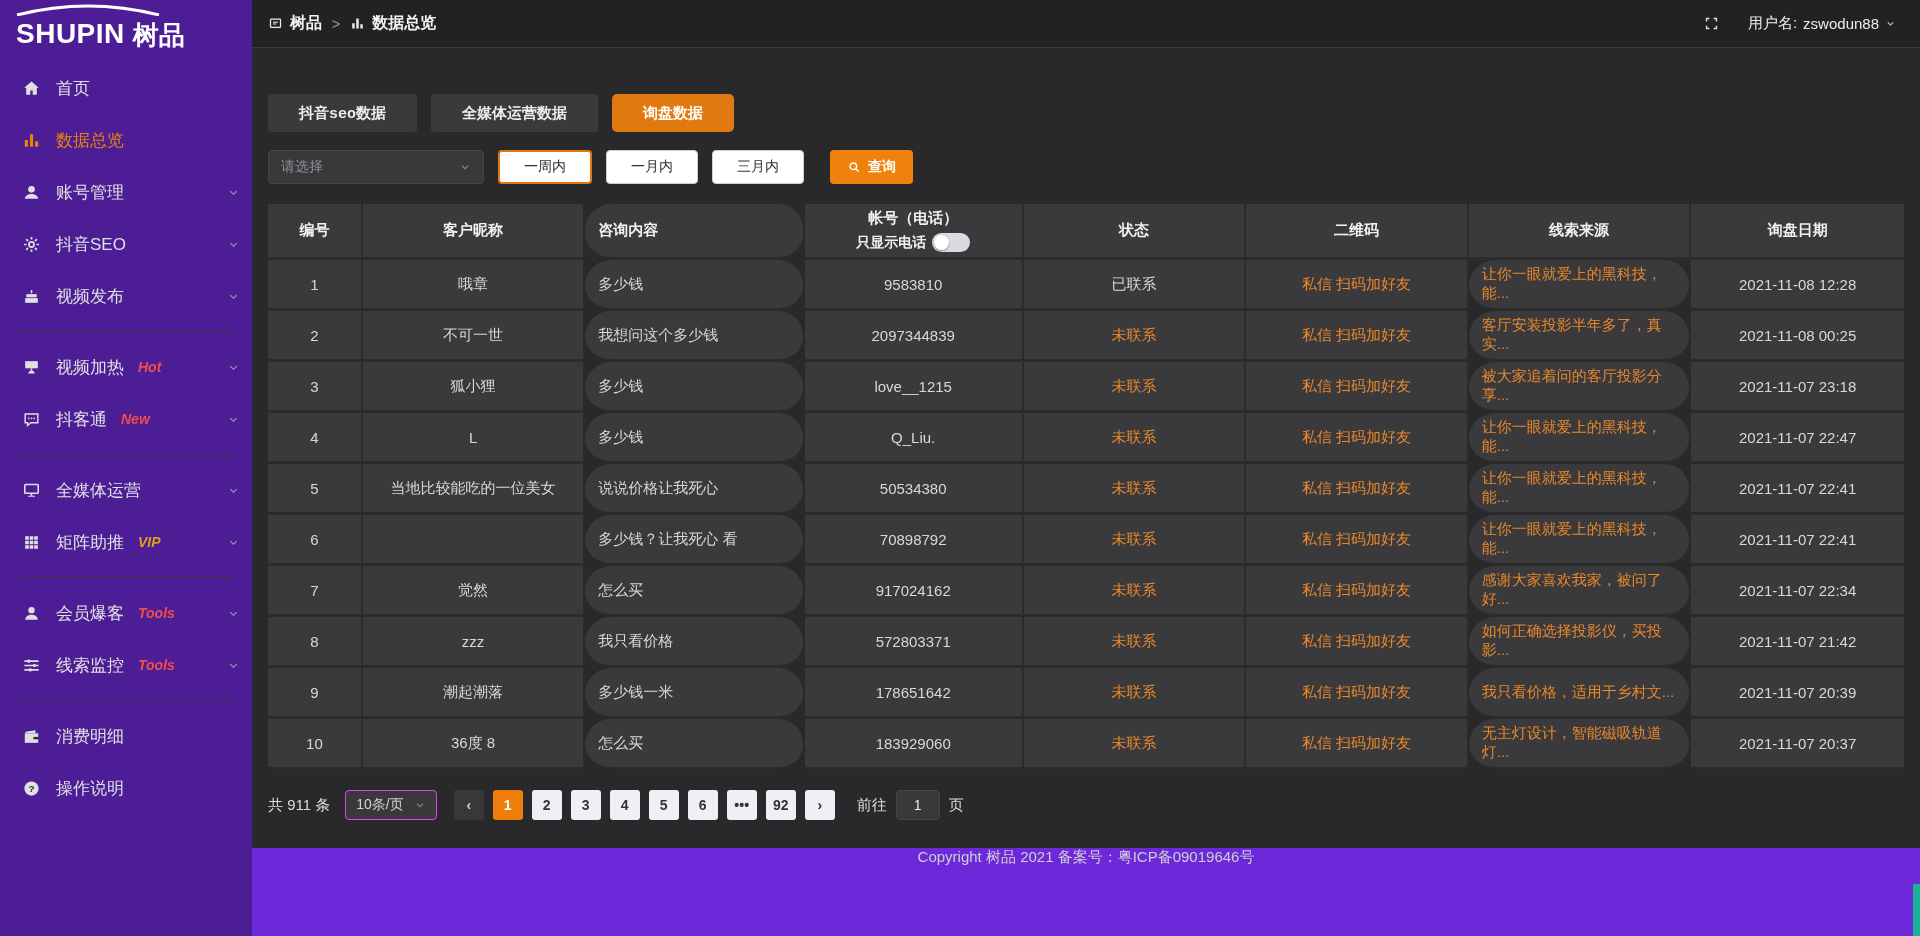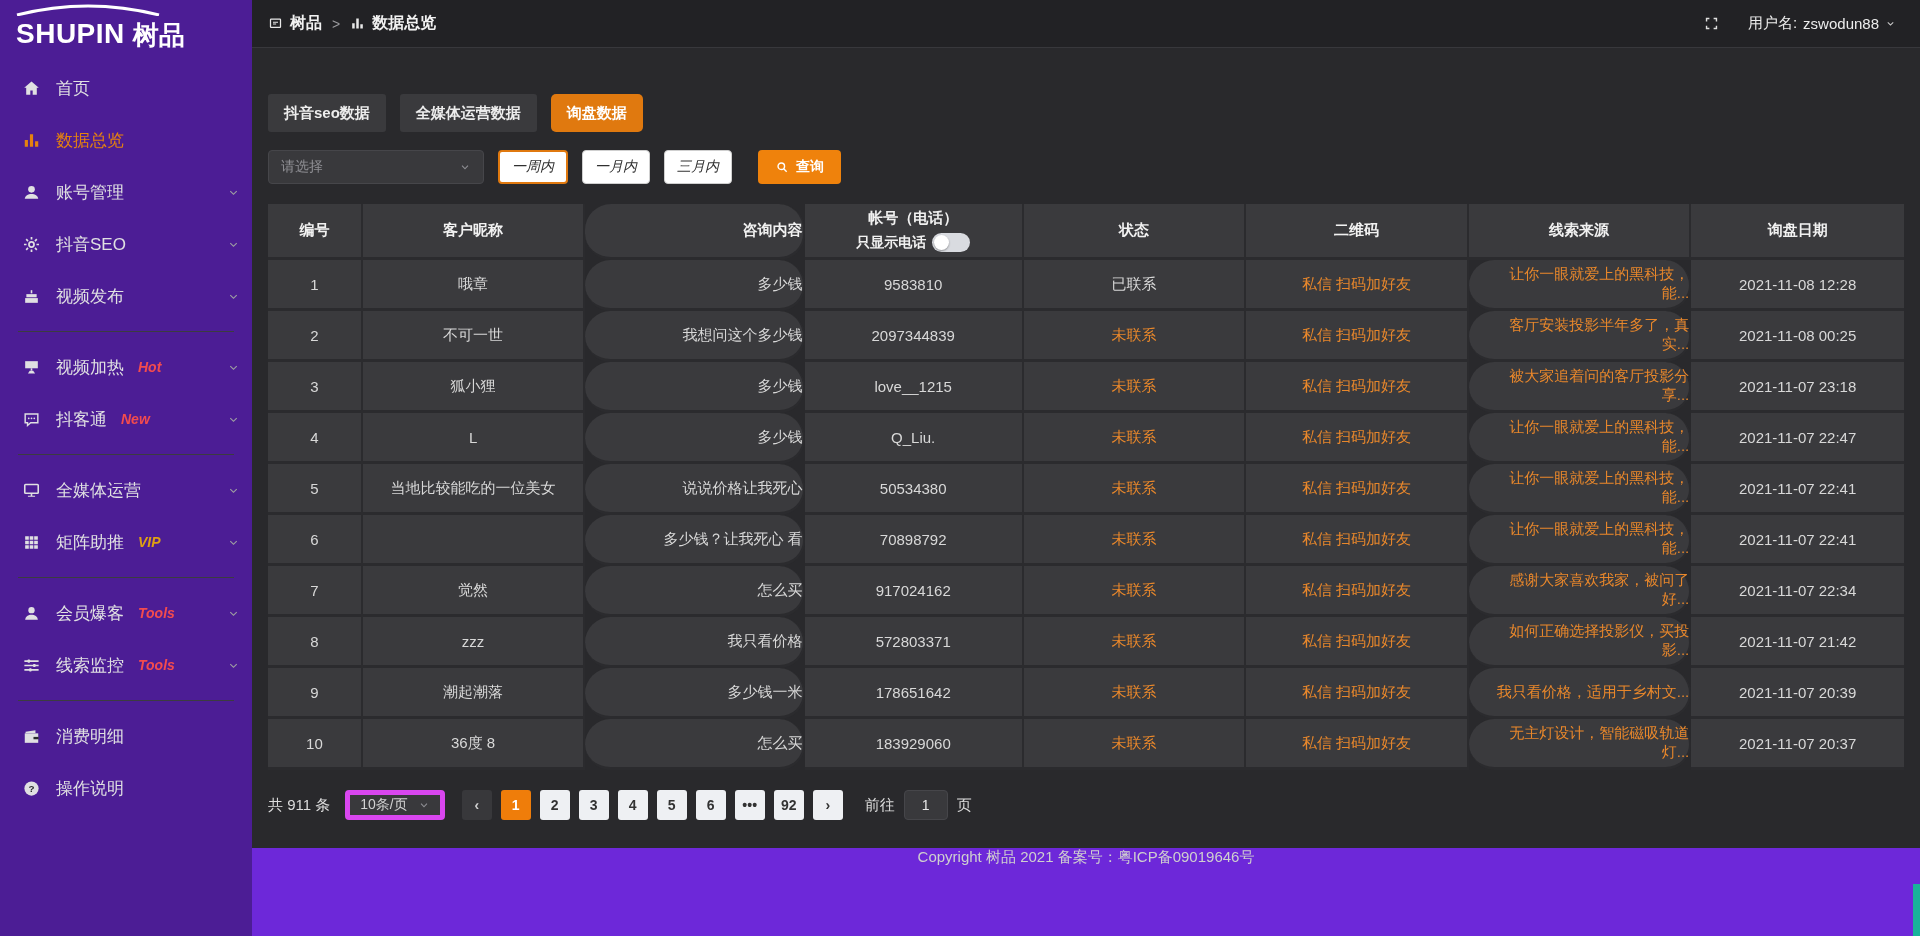--- a/index.html
+++ b/index.html
@@ -29,50 +29,50 @@
   .crumb-icon{width:15px;height:15px;color:#e8e8e8;}
   .crumb-sep{color:#9a9a9e;font-size:14px;margin:0 3px;font-weight:normal;}
   .topbar-right{margin-left:auto;display:flex;align-items:center;gap:28px;padding-right:24px;}
   .fullscreen{width:17px;height:17px;color:#e0e0e0;cursor:pointer;}
   .user-box{display:flex;align-items:center;gap:6px;font-size:15px;color:#ececec;cursor:pointer;}
   .user-caret{width:11px;height:11px;color:#cacaca;}
 
   
   .main{position:absolute;left:252px;top:48px;right:0;bottom:0;background:#29292c;padding:0 16px;}
   .tabs{display:flex;gap:14px;margin-top:46px;}
-  .tab{height:38px;padding:0 16px;border:none;border-radius:3px;background:#3a3a3d;color:#ededed;font-size:15px;font-weight:bold;font-family:Liberation Sans, sans-serif;cursor:pointer;}
+  .tab{height:38px;padding:0 31px;border:none;border-radius:3px;background:#3a3a3d;color:#ededed;font-size:15px;font-weight:bold;font-family:Liberation Mono, monospace;cursor:pointer;}
   .tab.active{background:#e0790f;color:#fff;border-radius:5px;}
   .filter-row{display:flex;align-items:center;gap:14px;margin-top:18px;}
   .select{width:216px;height:34px;background:#39393c;border:1px solid #46464a;border-radius:4px;display:flex;align-items:center;justify-content:space-between;padding:0 12px;font-size:14px;color:#8f8f94;cursor:pointer;}
   .select-caret{width:12px;height:12px;color:#8f8f94;}
-  .range-btn{height:34px;min-width:62px;padding:0 12px;background:#fff;border:1px solid #cfcfcf;border-radius:4px;color:#303030;font-size:14px;font-family:inherit;cursor:pointer;font-style:italic;}
+  .range-btn{height:34px;min-width:62px;padding:0 24px;background:#fff;border:1px solid #cfcfcf;border-radius:4px;color:#303030;font-size:14px;font-family:inherit;cursor:pointer;}
   .range-btn.active{border:2px solid #e0790f;}
   .query-btn{height:34px;padding:0 17px;margin-left:12px;background:#ef820c;border:none;border-radius:4px;color:#fff;font-size:14px;font-weight:bold;font-family:inherit;display:inline-flex;align-items:center;gap:7px;cursor:pointer;}
   .query-icon{width:14px;height:14px;}
 
   
   .data-table{width:100%;margin-top:20px;border-collapse:separate;border-spacing:0;}
   .data-table th,.data-table td{background:#3a3a3d;border-right:2px solid #2b2b2e;border-bottom:3px solid #2b2b2e;text-align:center;vertical-align:middle;}
   .data-table th:last-child,.data-table td:last-child{border-right:none;}
   .data-table th{height:56px;font-size:15px;color:#f1f1f1;font-weight:bold;}
   .data-table td{height:51px;font-size:15px;color:#d8d8d8;}
-  .data-table .l{text-align:right;padding-left:13px;border-radius:26px;}
+  .data-table .l{text-align:left;padding-left:13px;border-radius:26px;}
   td.orange{color:#e8872b;}
   td.status.pending{color:#e8872b;}
   td.link{cursor:pointer;}
   .col-no{width:5.8%}.col-nick{width:13.6%}.col-content{width:13.4%}.col-account{width:13.4%}
   .col-status{width:13.6%}.col-qr{width:13.6%}.col-source{width:13.6%}.col-date{width:13%}
   .th-sub{display:flex;align-items:center;justify-content:center;gap:6px;font-size:14px;font-weight:bold;margin-top:5px;}
   .switch{display:inline-block;width:38px;height:19px;border-radius:10px;background:#d9dbe0;position:relative;cursor:pointer;vertical-align:middle;}
   .knob{position:absolute;left:2px;top:2px;width:15px;height:15px;border-radius:50%;background:#fff;box-shadow:0 1px 2px rgba(0,0,0,.35);}
 
   
   .pagination{display:flex;align-items:center;gap:9px;margin-top:20px;font-size:15px;color:#dcdcdc;}
   .page-total{margin-right:6px;}
-  .size-select{height:30px;background:#39393c;border:5px solid #d946ef;border-radius:4px;display:inline-flex;align-items:center;gap:10px;padding:0 10px;font-size:14px;color:#d2d2d2;cursor:pointer;margin-right:8px;}
+  .size-select{height:30px;background:#39393c;border:1px solid #d946ef;border-radius:4px;display:inline-flex;align-items:center;gap:10px;padding:0 10px;font-size:14px;color:#d2d2d2;cursor:pointer;margin-right:8px;}
   .page-btn{min-width:30px;height:30px;padding:0 6px;border:none;border-radius:3px;background:#eef0f3;color:#333;font-size:14px;font-weight:bold;font-family:inherit;cursor:pointer;}
   .page-btn.active{background:#ef7d0a;color:#fff;}
   .page-btn.prev{background:#38383b;color:#cfcfcf;}
   .goto{margin-left:13px;}
   .goto-input{width:44px;height:30px;background:#39393c;border:1px solid #46464a;border-radius:4px;color:#e8e8e8;text-align:center;font-size:14px;font-family:inherit;}
 
   
   .footer{position:absolute;left:0;right:0;bottom:0;height:88px;background:#6d28d9;display:flex;align-items:flex-start;justify-content:center;font-size:15px;color:#cfcfcf;}
   .scroll-thumb{position:absolute;right:0;bottom:0;width:7px;height:52px;background:#19b39a;z-index:9;}
 </style>

